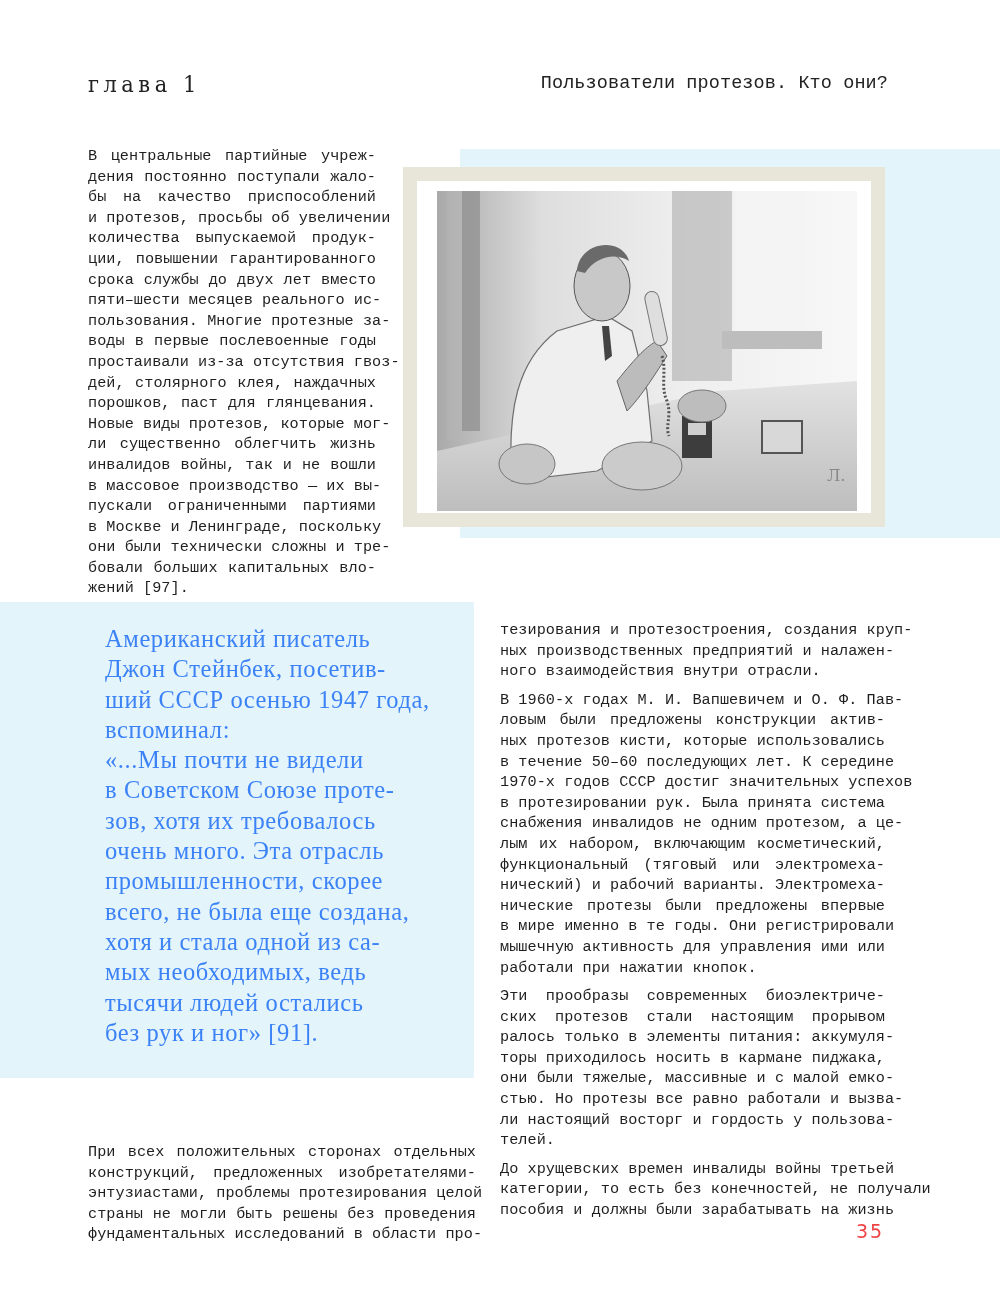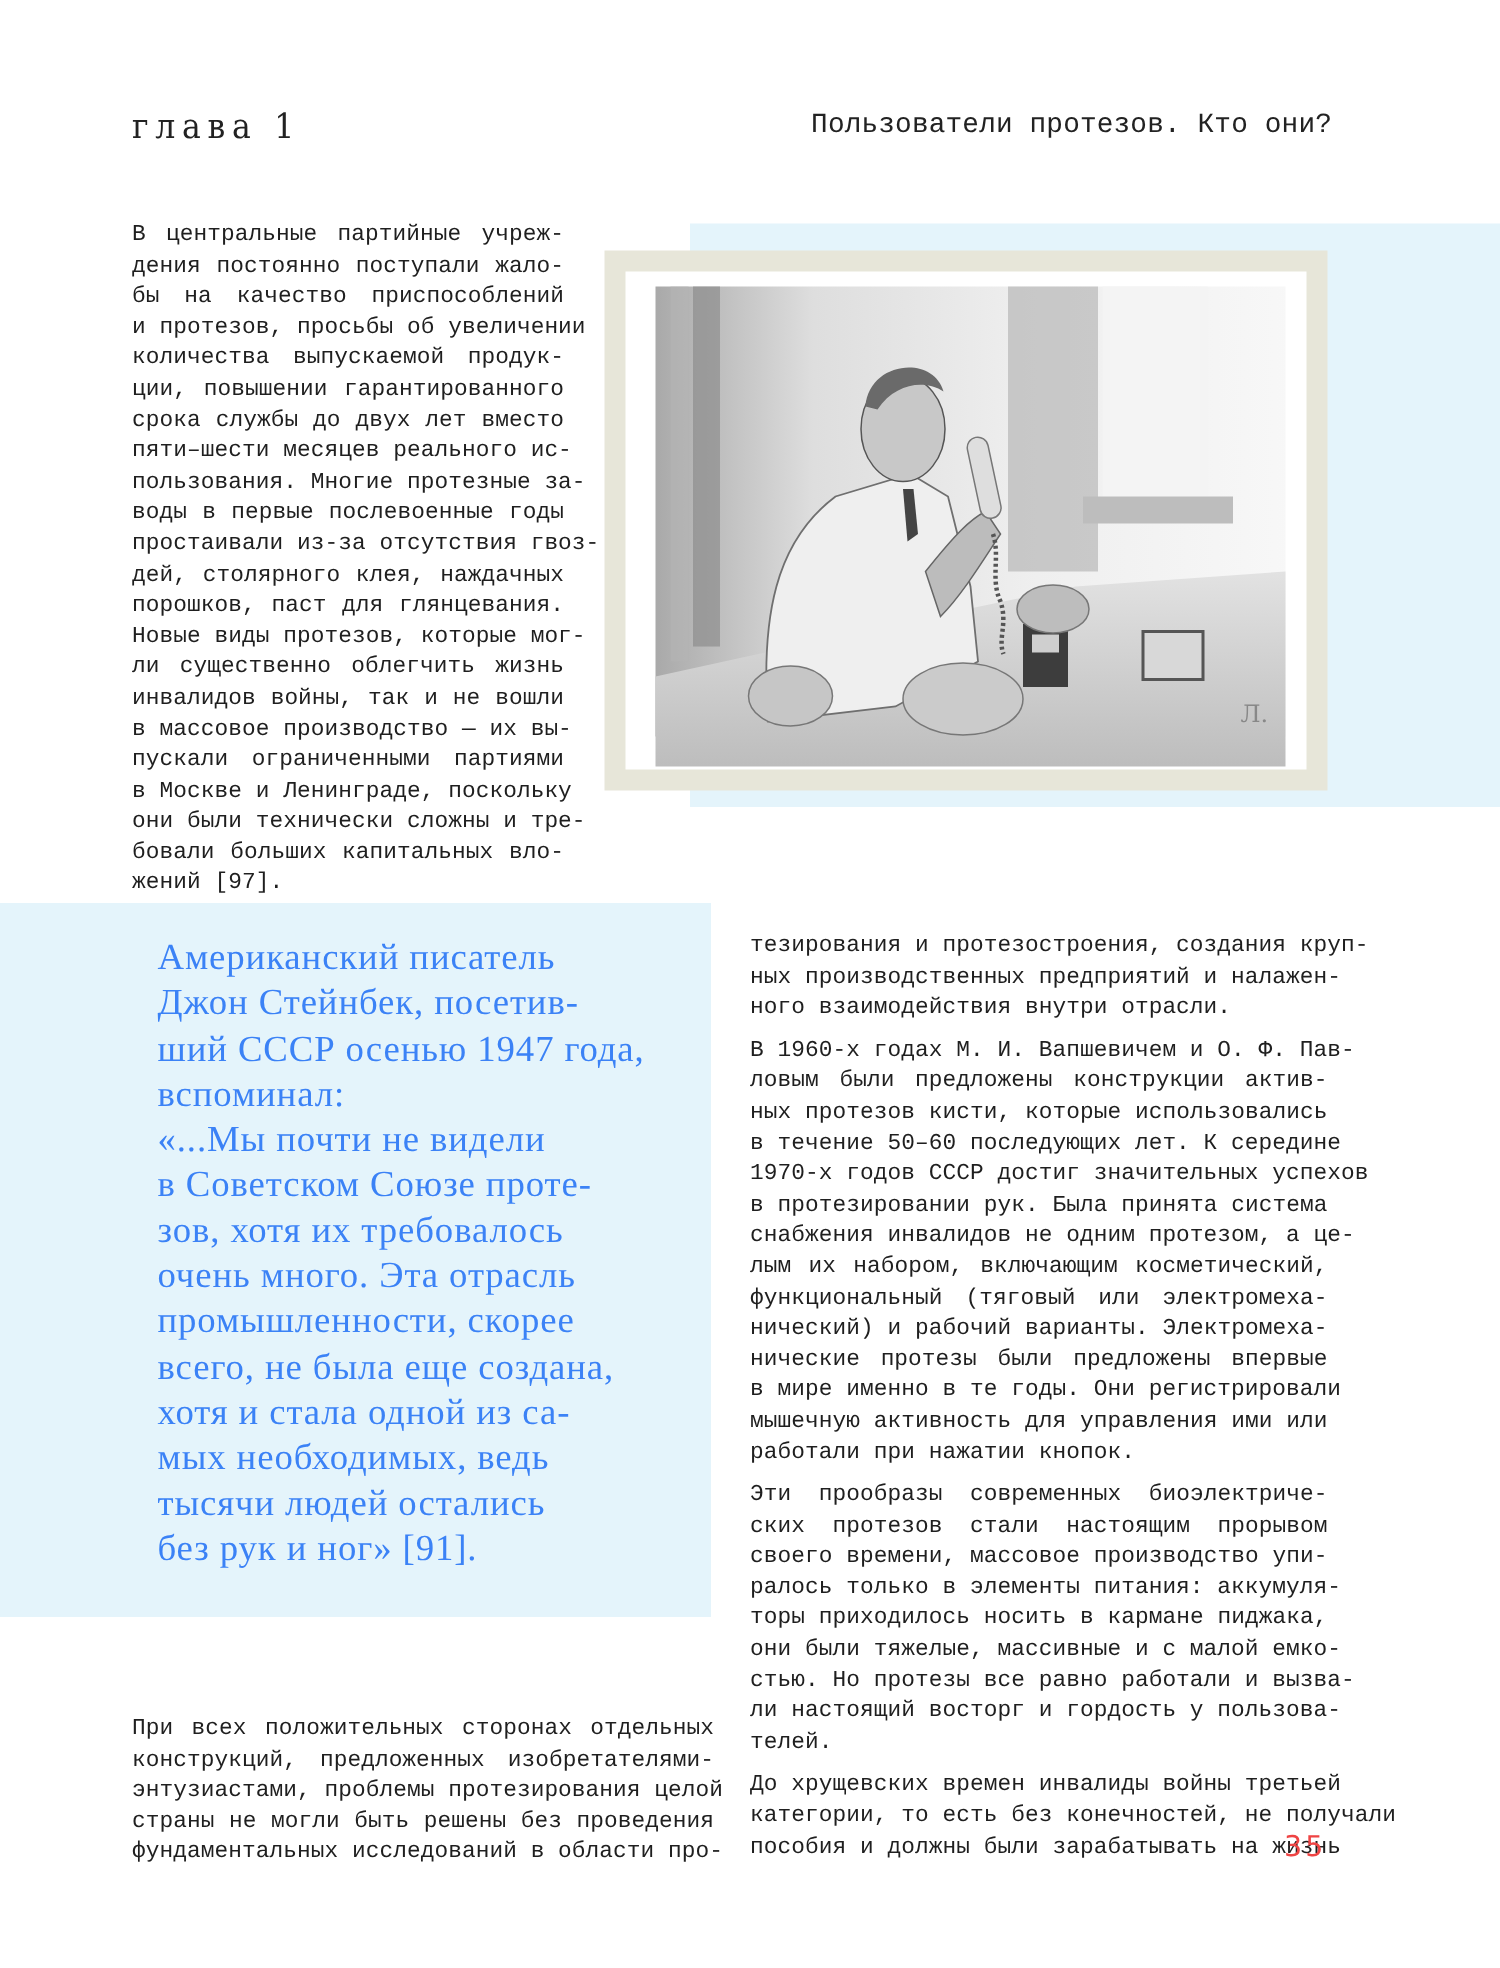--- a/index.html
+++ b/index.html
@@ -164,21 +164,20 @@
     <span class="ln">лым их набором, включающим косметический,</span>
     <span class="ln">функциональный (тяговый или электромеха-</span>
     <span class="ln">нический) и рабочий варианты. Электромеха-</span>
     <span class="ln">нические протезы были предложены впервые</span>
     <span class="ln">в мире именно в те годы. Они регистрировали</span>
     <span class="ln">мышечную активность для управления ими или</span>
     <span class="ln last">работали при нажатии кнопок.</span>
     <div class="para-gap"></div>
     <span class="ln">Эти прообразы современных биоэлектриче-</span>
     <span class="ln">ских протезов стали настоящим прорывом</span>
-    <span class="ln">своего времени, массовое производство упи-</span>
     <span class="ln">ралось только в элементы питания: аккумуля-</span>
     <span class="ln">торы приходилось носить в кармане пиджака,</span>
     <span class="ln">они были тяжелые, массивные и с малой емко-</span>
     <span class="ln">стью. Но протезы все равно работали и вызва-</span>
     <span class="ln">ли настоящий восторг и гордость у пользова-</span>
     <span class="ln last">телей.</span>
     <div class="para-gap"></div>
     <span class="ln">До хрущевских времен инвалиды войны третьей</span>
     <span class="ln">категории, то есть без конечностей, не получали</span>
     <span class="ln">пособия и должны были зарабатывать на жизнь</span>

